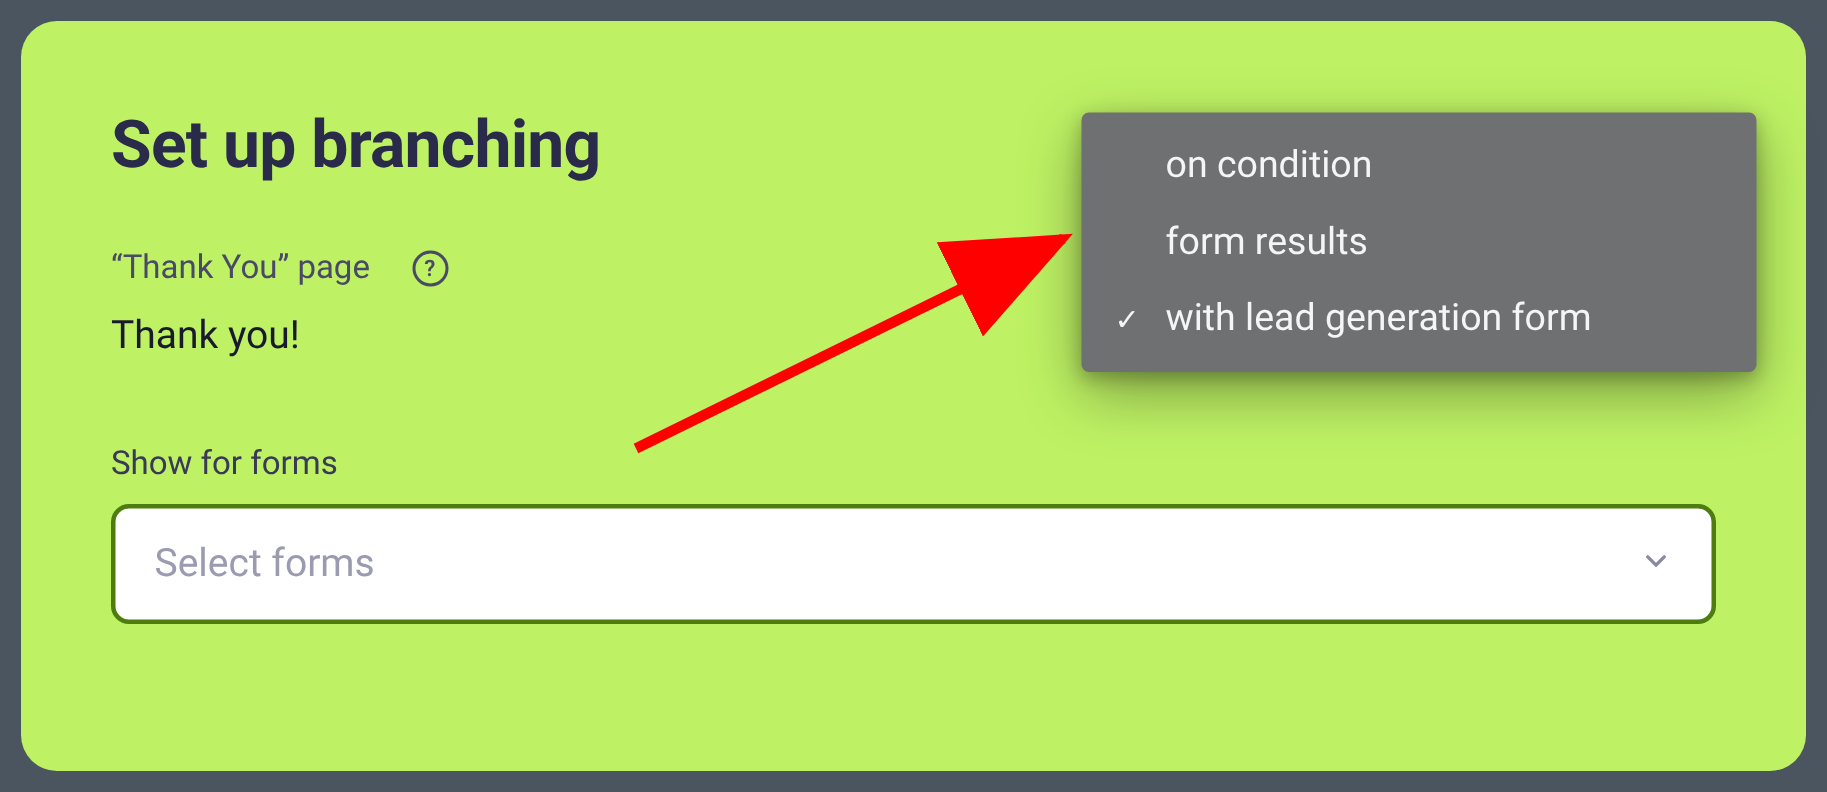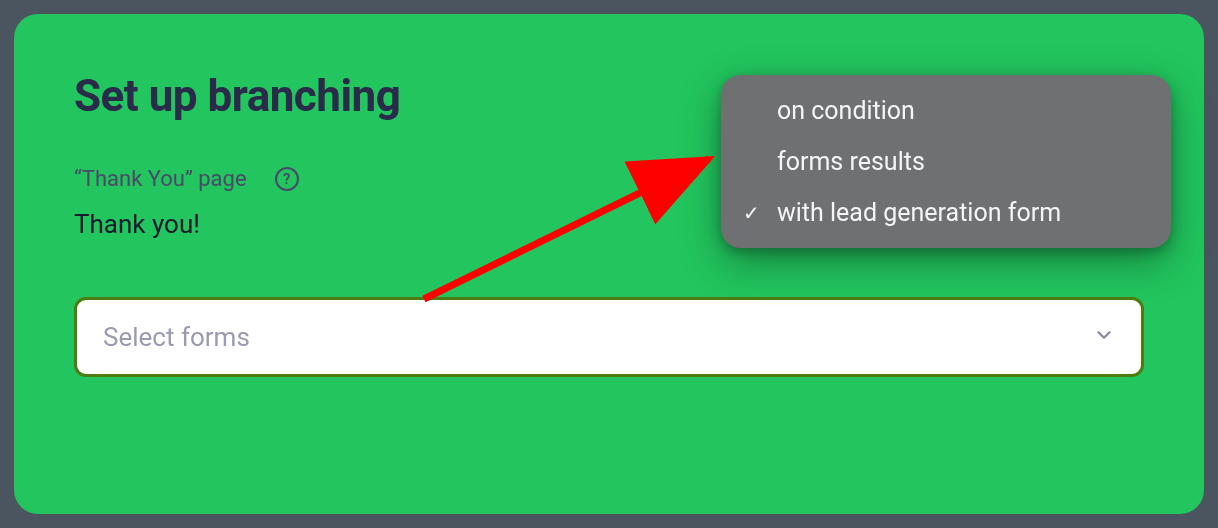--- a/index.html
+++ b/index.html
@@ -9,21 +9,21 @@
     }
     body {
       font-family: -apple-system, BlinkMacSystemFont, 'Segoe UI', Roboto, Helvetica, Arial, sans-serif;
       background: #4a5560;
       width: 1218px;
       height: 528px;
       padding: 14px;
       position: relative;
     }
     .panel {
-      background: #22c55e;
+      background: #bef264;
       border-radius: 24px;
       width: 100%;
       height: 100%;
       padding: 56px 60px 40px 60px;
       position: relative;
     }
     .heading {
       font-size: 44px;
       font-weight: 700;
       color: #2a2a4a;
@@ -80,21 +80,21 @@
       color: #9a9ab0;
     }
     .chevron {
       color: #8a8aa0;
     }
     .dropdown-menu {
       position: absolute;
       top: 61px;
       left: 707px;
       background: #6f7072;
-      border-radius: 20px;
+      border-radius: 5px;
       box-shadow: 0 14px 40px rgba(0,0,0,0.35), 0 4px 12px rgba(0,0,0,0.25);
       padding: 10px 0;
       min-width: 450px;
     }
     .dropdown-item {
       padding: 8px 28px 8px 56px;
       font-size: 25px;
       color: #f5f5f7;
       cursor: pointer;
       position: relative;
@@ -122,36 +122,37 @@
 
   <h1 class="heading">Set up branching</h1>
 
   <div class="label-row">
     <span class="label-text">“Thank You” page</span>
     <span class="help-icon">?</span>
   </div>
 
   <div class="page-name">Thank you!</div>
 
+  <div class="field-label">Show for forms</div>
 
   <div class="select-box">
     <span class="select-placeholder">Select forms</span>
     <span class="chevron">
       <svg width="22" height="22" viewBox="0 0 24 24" fill="none" stroke="currentColor" stroke-width="2.5" stroke-linecap="round" stroke-linejoin="round">
           <polyline points="6 9 12 15 18 9"></polyline>
         </svg>
     </span>
   </div>
 
   <div class="dropdown-menu">
     <div class="dropdown-item">
       <span>on condition</span>
     </div>
     <div class="dropdown-item">
-      <span>forms results</span>
+      <span>form results</span>
     </div>
     <div class="dropdown-item">
       <span class="check">✓</span>
       <span>with lead generation form</span>
     </div>
   </div>
 
   <svg class="annotation-arrow" width="340" height="190">
     <defs>
       <marker id="arrowhead" markerWidth="12" markerHeight="10" refX="11" refY="5" orient="auto">

